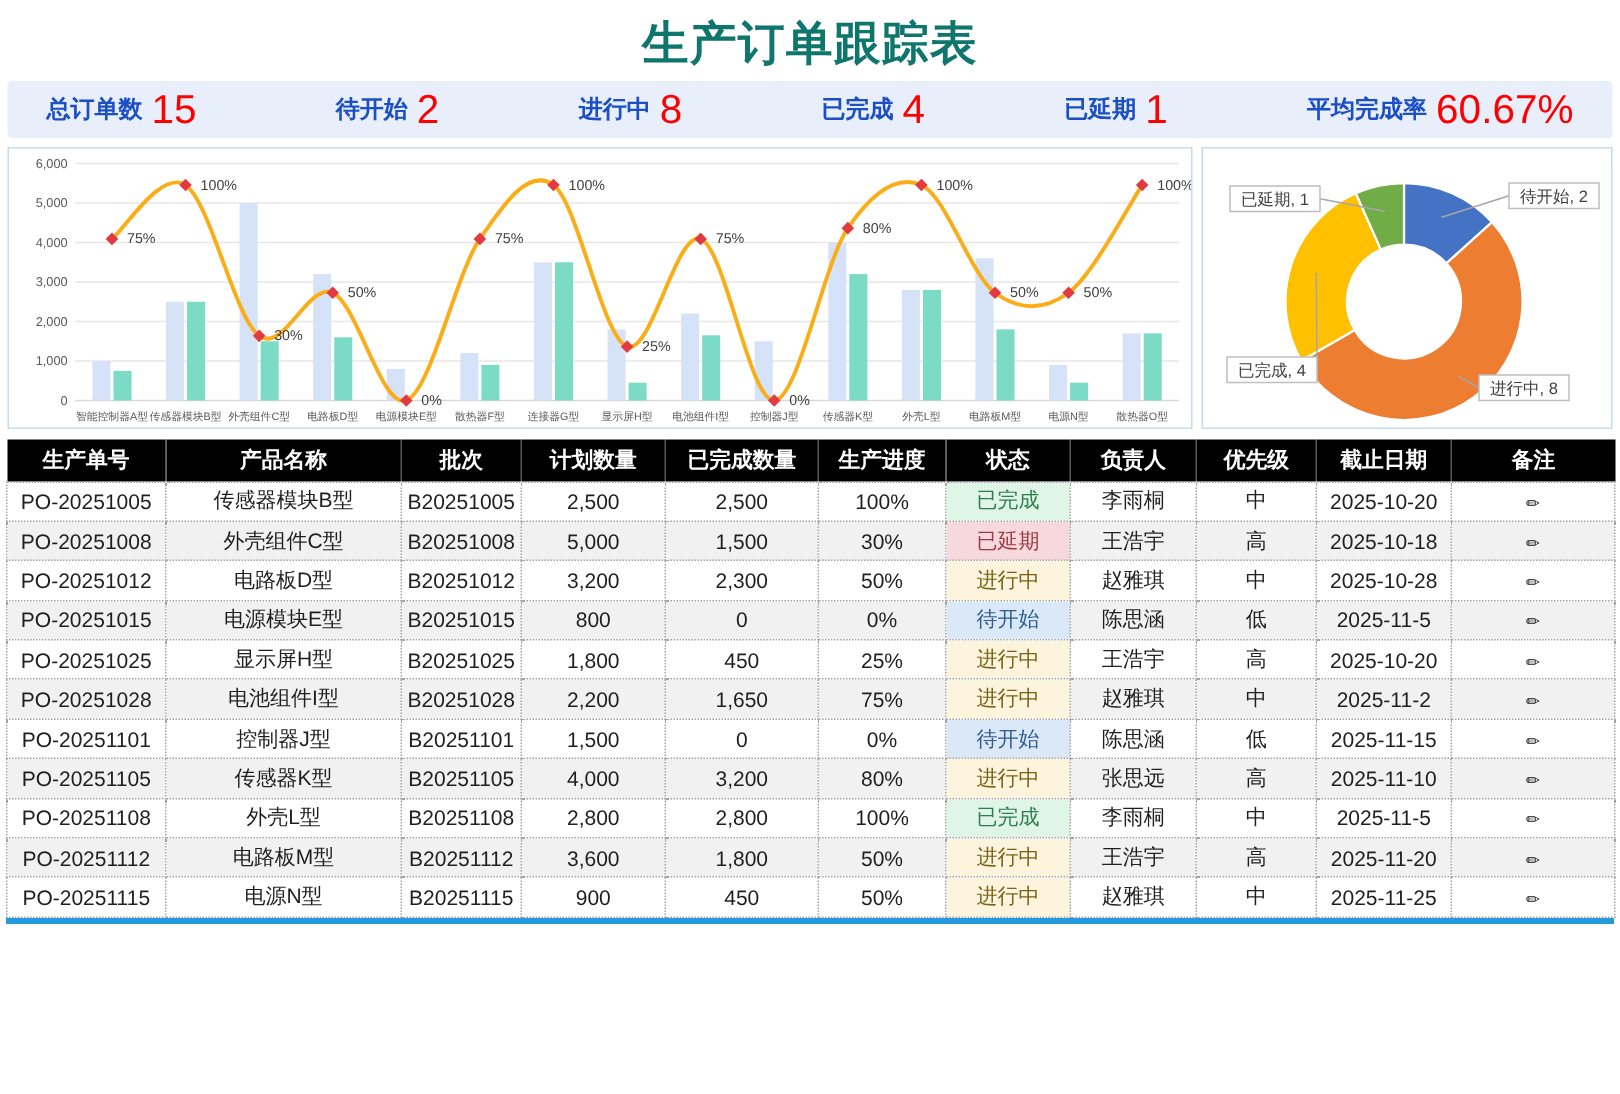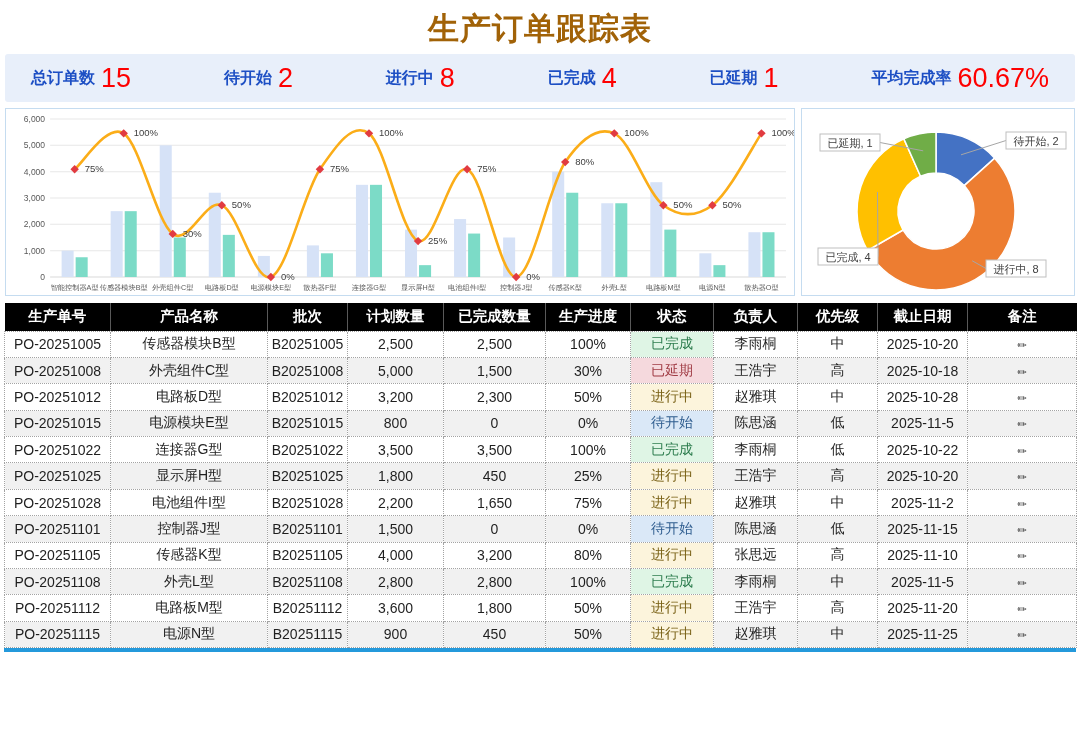--- a/index.html
+++ b/index.html
@@ -1,22 +1,22 @@
 <!DOCTYPE html>
 <html><head>
 <meta charset="utf-8">
 <style>
   * { box-sizing: border-box; margin: 0; padding: 0; }
   html,body { width:1080px; height:729px; background:#fff; overflow:hidden;
     font-family:"Liberation Sans","DejaVu Sans",sans-serif; }
 
-  .page-title { text-align:center; font-size:31px; font-weight:bold; color:#a16207;
+  .page-title { text-align:center; font-size:31px; font-weight:bold; color:#0f766e;
     padding-top:8px; height:52px; letter-spacing:1px; }
 
-  .kpi-bar { margin:2px 5px 6px; height:48px; background:#E8EFFA; border-radius:3px;
+  .kpi-bar { margin:2px 5px 6px; height:38px; background:#E8EFFA; border-radius:3px;
     display:flex; align-items:center; justify-content:space-between; padding:0 26px; }
   .kpi-item { display:flex; align-items:center; gap:6px; cursor:default; }
   .kpi-label { color:#1D4FC4; font-weight:bold; font-size:16px; }
   .kpi-value { color:#FE0000; font-size:27px; line-height:1; }
 
   .charts-row { margin:0 5px 7px; display:flex; gap:6px; height:188px; }
   .chart-panel { border:1px solid #C5DCF0; background:#fff; position:relative; }
   .combo-panel { flex:1; }
   .donut-panel { width:274px; }
   .chart-panel svg { display:block; width:100%; height:100%; }
@@ -262,33 +262,20 @@
         <td>800</td>
         <td>0</td>
         <td>0%</td>
         <td class="st-pending">待开始</td>
         <td>陈思涵</td>
         <td>低</td>
         <td>2025-11-5</td>
         <td><span class="remark-icon">✏</span></td>
       </tr>
       <tr>
-        <td>PO-20251022</td>
-        <td>连接器G型</td>
-        <td>B20251022</td>
-        <td>3,500</td>
-        <td>3,500</td>
-        <td>100%</td>
-        <td class="st-done">已完成</td>
-        <td>李雨桐</td>
-        <td>低</td>
-        <td>2025-10-22</td>
-        <td><span class="remark-icon">✏</span></td>
-      </tr>
-      <tr>
         <td>PO-20251025</td>
         <td>显示屏H型</td>
         <td>B20251025</td>
         <td>1,800</td>
         <td>450</td>
         <td>25%</td>
         <td class="st-inprogress">进行中</td>
         <td>王浩宇</td>
         <td>高</td>
         <td>2025-10-20</td>

